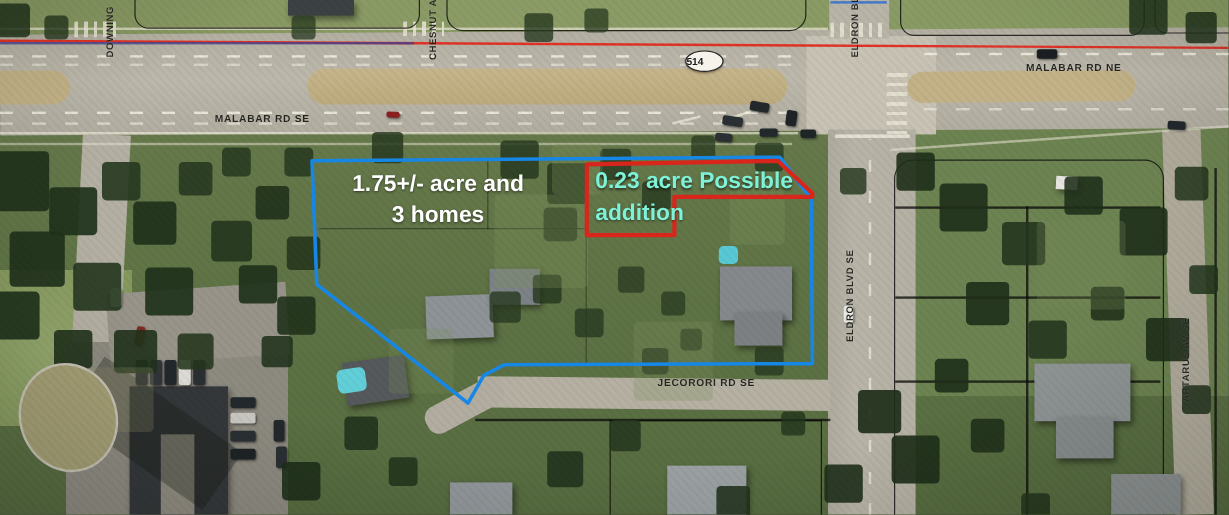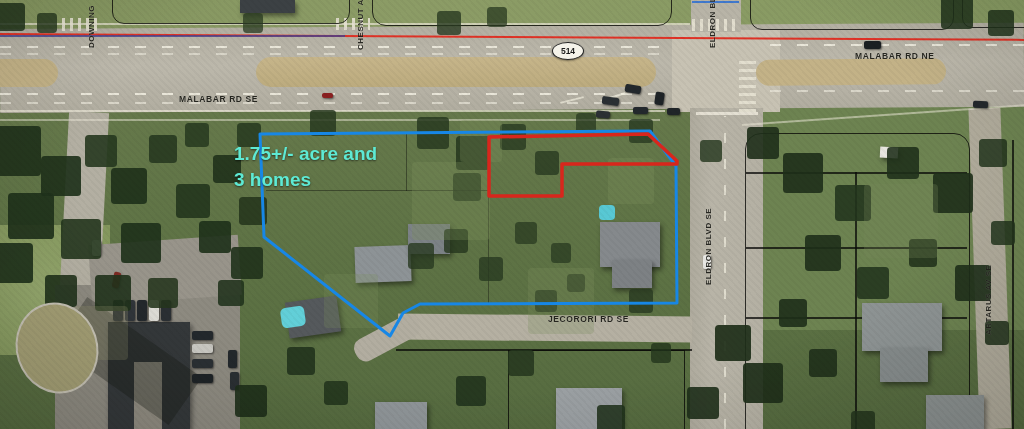--- a/index.html
+++ b/index.html
@@ -181,33 +181,37 @@
 
   <div class="abs" style="left:0;top:0;width:1024px;height:429px;pointer-events:none;
        background:repeating-linear-gradient(47deg,rgba(0,0,0,.03) 0 2px,transparent 2px 5px),
                   radial-gradient(ellipse at 50% 40%,transparent 60%,rgba(0,0,0,.14));"></div>
 
   <svg width="1024" height="429" viewBox="0 0 1024 429">
     <polygon id="blue-poly" points="260,134 650,131 676,166 677,303 420,304 403,313 390,336 264,237" fill="none" stroke="#1787e6" stroke-width="3" stroke-linejoin="round"></polygon>
     <polygon id="red-poly" points="489,137 648,134 677,161 677,164 562,164 562,196 489,196" fill="none" stroke="#d8261c" stroke-width="3.5" stroke-linejoin="round"></polygon>
   </svg>
 
-  <div class="abs annot" style="left: 234px; top: 141px; width: 210px; color: #5eead4;">
+  <div class="abs annot" style="left: 260px; top: 141px; width: 210px; text-align: center; color: #ffffff;">
     <div>1.75+/- acre and</div>
     <div>3 homes</div>
+  </div>
+  <div class="abs annot" style="left: 496px; top: 139px; width: 180px; text-align: left; color: rgb(125, 242, 216);">
+    <div>0.23 acre Possible</div>
+    <div>addition</div>
   </div>
 
   <div class="roadlbl" style="left:136px;top:94px;margin-left:43px;">MALABAR RD SE</div>
   <div class="roadlbl" style="left:855px;top:51px;">MALABAR RD NE</div>
   <div class="roadlbl" style="left:548px;top:314px;">JECORORI RD SE</div>
   <div class="vlbl" style="left:87px;top:-10px;height:58px;">DOWNING</div>
   <div class="vlbl" style="left:356px;top:-26px;height:76px;">CHESNUT AVE</div>
   <div class="vlbl" style="left:708px;top:-26px;height:74px;">ELDRON BLVD</div>
   <div class="vlbl" style="left:704px;top:165px;height:120px;">ELDRON BLVD SE</div>
   <div class="vlbl" style="left:984px;top:243px;height:92px;">ARTARUS AV SE</div>
 
-  <div class="abs" style="left:552px;top:42px;width:30px;height:16px;background:#f5f3ea;border:1.8px solid #222;
-              border-radius:50%;display:flex;align-items:center;justify-content:center;
+  <div class="abs" style="left:571px;top:42px;width:30px;height:16px;background:#f5f3ea;border:1.8px solid #222;
+              border-radius:50%;display:flex;align-items:center;
               font-size:8.5px;font-weight:bold;color:#1a1a1a;box-shadow:0 1px 2px rgba(0,0,0,.4);">
     <span>514</span>
   </div>
 
 </div>
 
 </body></html>

